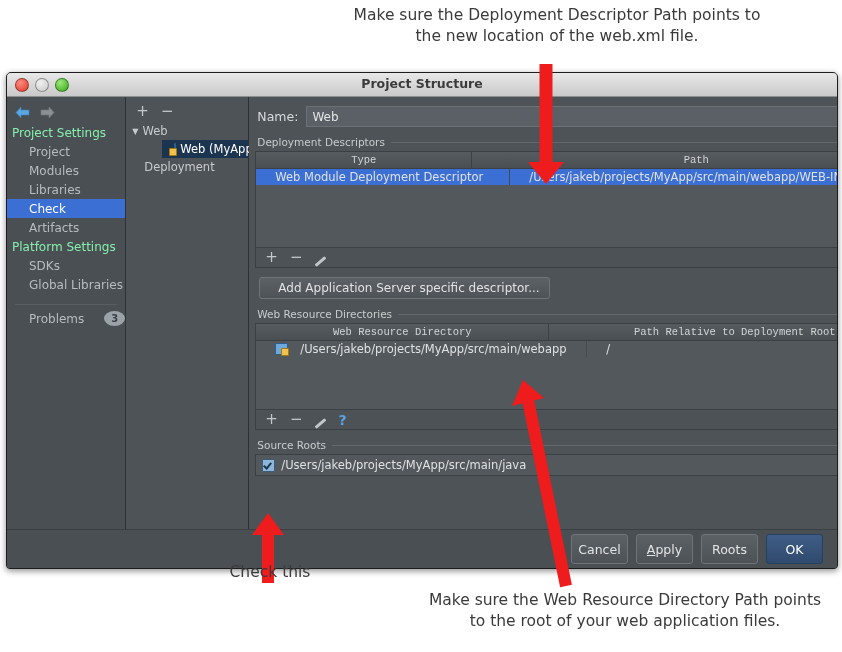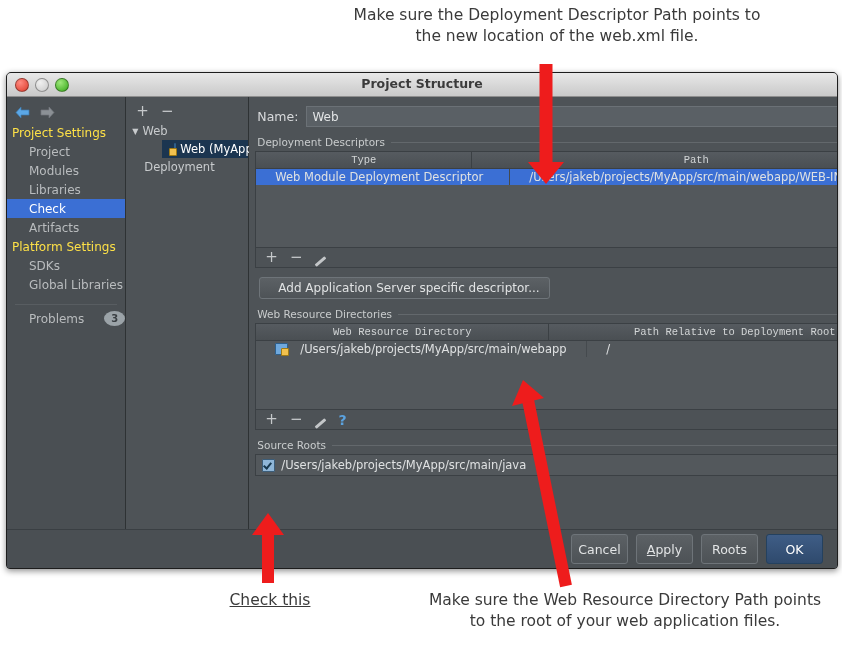--- a/index.html
+++ b/index.html
@@ -6,21 +6,21 @@
   body{
     width:842px;height:652px;background:#ffffff;
     font-family:"DejaVu Sans","Liberation Sans",sans-serif;
     overflow:hidden;position:relative;
   }
   .annot{
     position:absolute;color:#3a3a3a;font-size:15.5px;line-height:21px;
     text-align:center;font-family:"DejaVu Sans",sans-serif;
   }
   #annot-top{left:352px;top:5px;width:410px;}
-  #annot-check{left:200px;top:590px;width:140px;text-decoration:underline;}
+  #annot-check{left:200px;top:562px;width:140px;}
   #annot-webres{left:420px;top:590px;width:410px;}
 
   
   #window{
     position:absolute;left:6px;top:72px;width:830px;height:495px;
     border:1px solid #1d1d1d;border-radius:5px 5px 4px 4px;
     box-shadow:0 2px 6px rgba(0,0,0,.45);
     overflow:hidden;background:#4b5055;
   }
   #titlebar{
@@ -46,21 +46,21 @@
   #sidebar{
     width:121px;background:#4a4f53;border-right:1px solid #2e3234;
     display:flex;flex-direction:column;
   }
   #navbtns{height:22px;display:flex;align-items:center;padding:4px 0 0 8px;gap:10px;}
   .nav-arrow{width:15px;height:13px;display:block;}
   .side-item{
     font-size:12px;padding:2.5px 0 2.5px 10px;color:#b9bcbe;
     font-family:"DejaVu Sans",sans-serif;white-space:nowrap;
   }
-  .side-head{color:#fde047;padding-left:5px;font-size:12px;}
+  .side-head{color:#86efac;padding-left:5px;font-size:12px;}
   .side-item.indent{padding-left:22px;}
   .side-item.sel{background:#3b6fd4;color:#ffffff;}
   .side-sep{height:1px;background:#585d61;margin:10px 8px 6px 8px;}
   #problems-row{display:flex;align-items:center;padding-left:22px;gap:20px;}
   #problems-row .lbl{font-size:12px;color:#b9bcbe;}
   .badge{
     min-width:15px;height:15px;border-radius:50%;background:#9ba3a8;
     color:#3a3f43;font-size:10px;font-weight:bold;display:flex;
     align-items:center;justify-content:center;padding:0 3px;
   }

